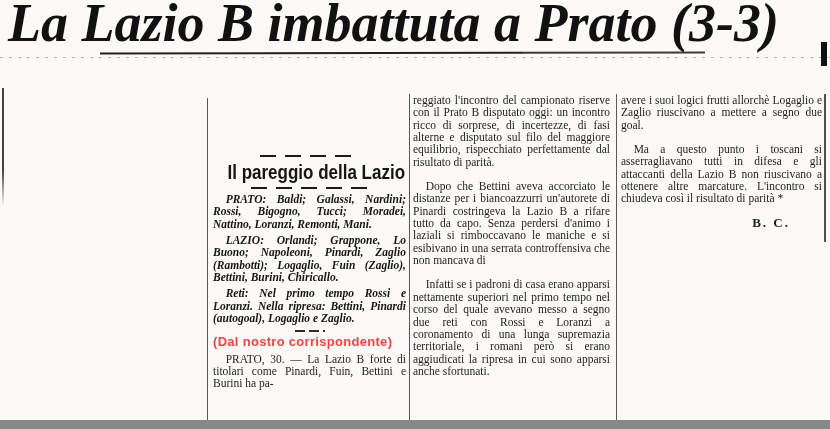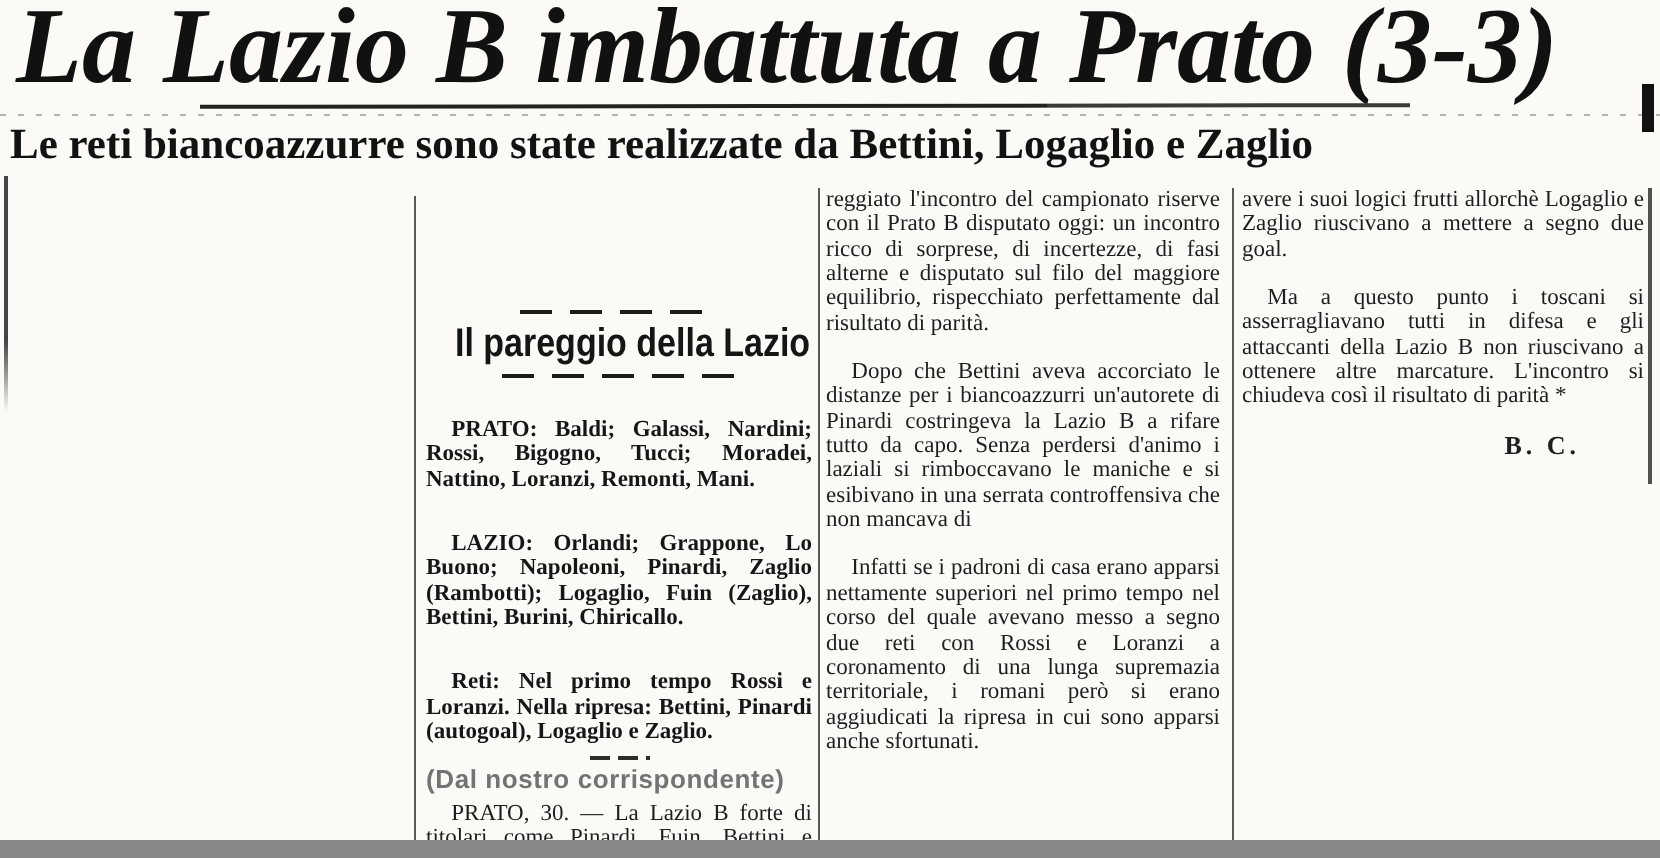--- a/index.html
+++ b/index.html
@@ -63,43 +63,42 @@
   }
   .rule-top{width:100px;}
   .rule-mid{width:118px;margin-top:2px;}
   .box-title{
     display:block;text-align:center;white-space:nowrap;
     font-family:"Liberation Sans",sans-serif;font-weight:bold;
     font-size:20px;line-height:26px;margin:2px 0 0 0;color:#151515;
     transform:scaleX(.85);transform-origin:center;
   }
   .lineups{font-weight:bold;color:#161616;}
-  .lineups p{margin-top:20px;}
+  .lineups p{margin-top:4px;font-style:italic;}
   .dash-sep{width:30px;height:2px;margin:6px auto 4px auto;
     background:repeating-linear-gradient(90deg,#2d2d2d 0 10px,transparent 10px 14px);}
   .byline{
     font-family:"Liberation Sans",sans-serif;font-weight:bold;
     font-size:13px;letter-spacing:.3px;text-indent:0 !important;
-    text-align:left;white-space:nowrap;margin:2px 0 4px 0;color:#737373;
+    text-align:left;white-space:nowrap;margin:2px 0 4px 0;color:#ef4444;
   }
   .col-mid p + p, .col-right p + p{margin-top:12px;}
   .signature{
     text-align:right;padding-right:32px;font-weight:bold;
     font-size:13px;letter-spacing:2px;margin-top:2px;text-indent:0 !important;font-family:Liberation Serif, serif;
   }
 </style>
 </head>
 <body>
 
 <div class="page">
 
   <h1 class="headline">La Lazio B imbattuta a Prato (3-3)</h1>
   <div class="headline-underline"></div>
   <div class="scan-dotline"></div>
-  <h2 class="subheadline">Le reti biancoazzurre sono state realizzate da Bettini, Logaglio e Zaglio</h2>
 
   <div class="vrule vrule-1"></div>
   <div class="vrule vrule-2"></div>
   <div class="vrule vrule-3"></div>
   <div class="right-bar"></div>
   <div class="right-rule"></div>
   <div class="left-edge-rule"></div>
 
   <section class="col-left bodytext">
     <div class="rule-broken rule-top"></div>

